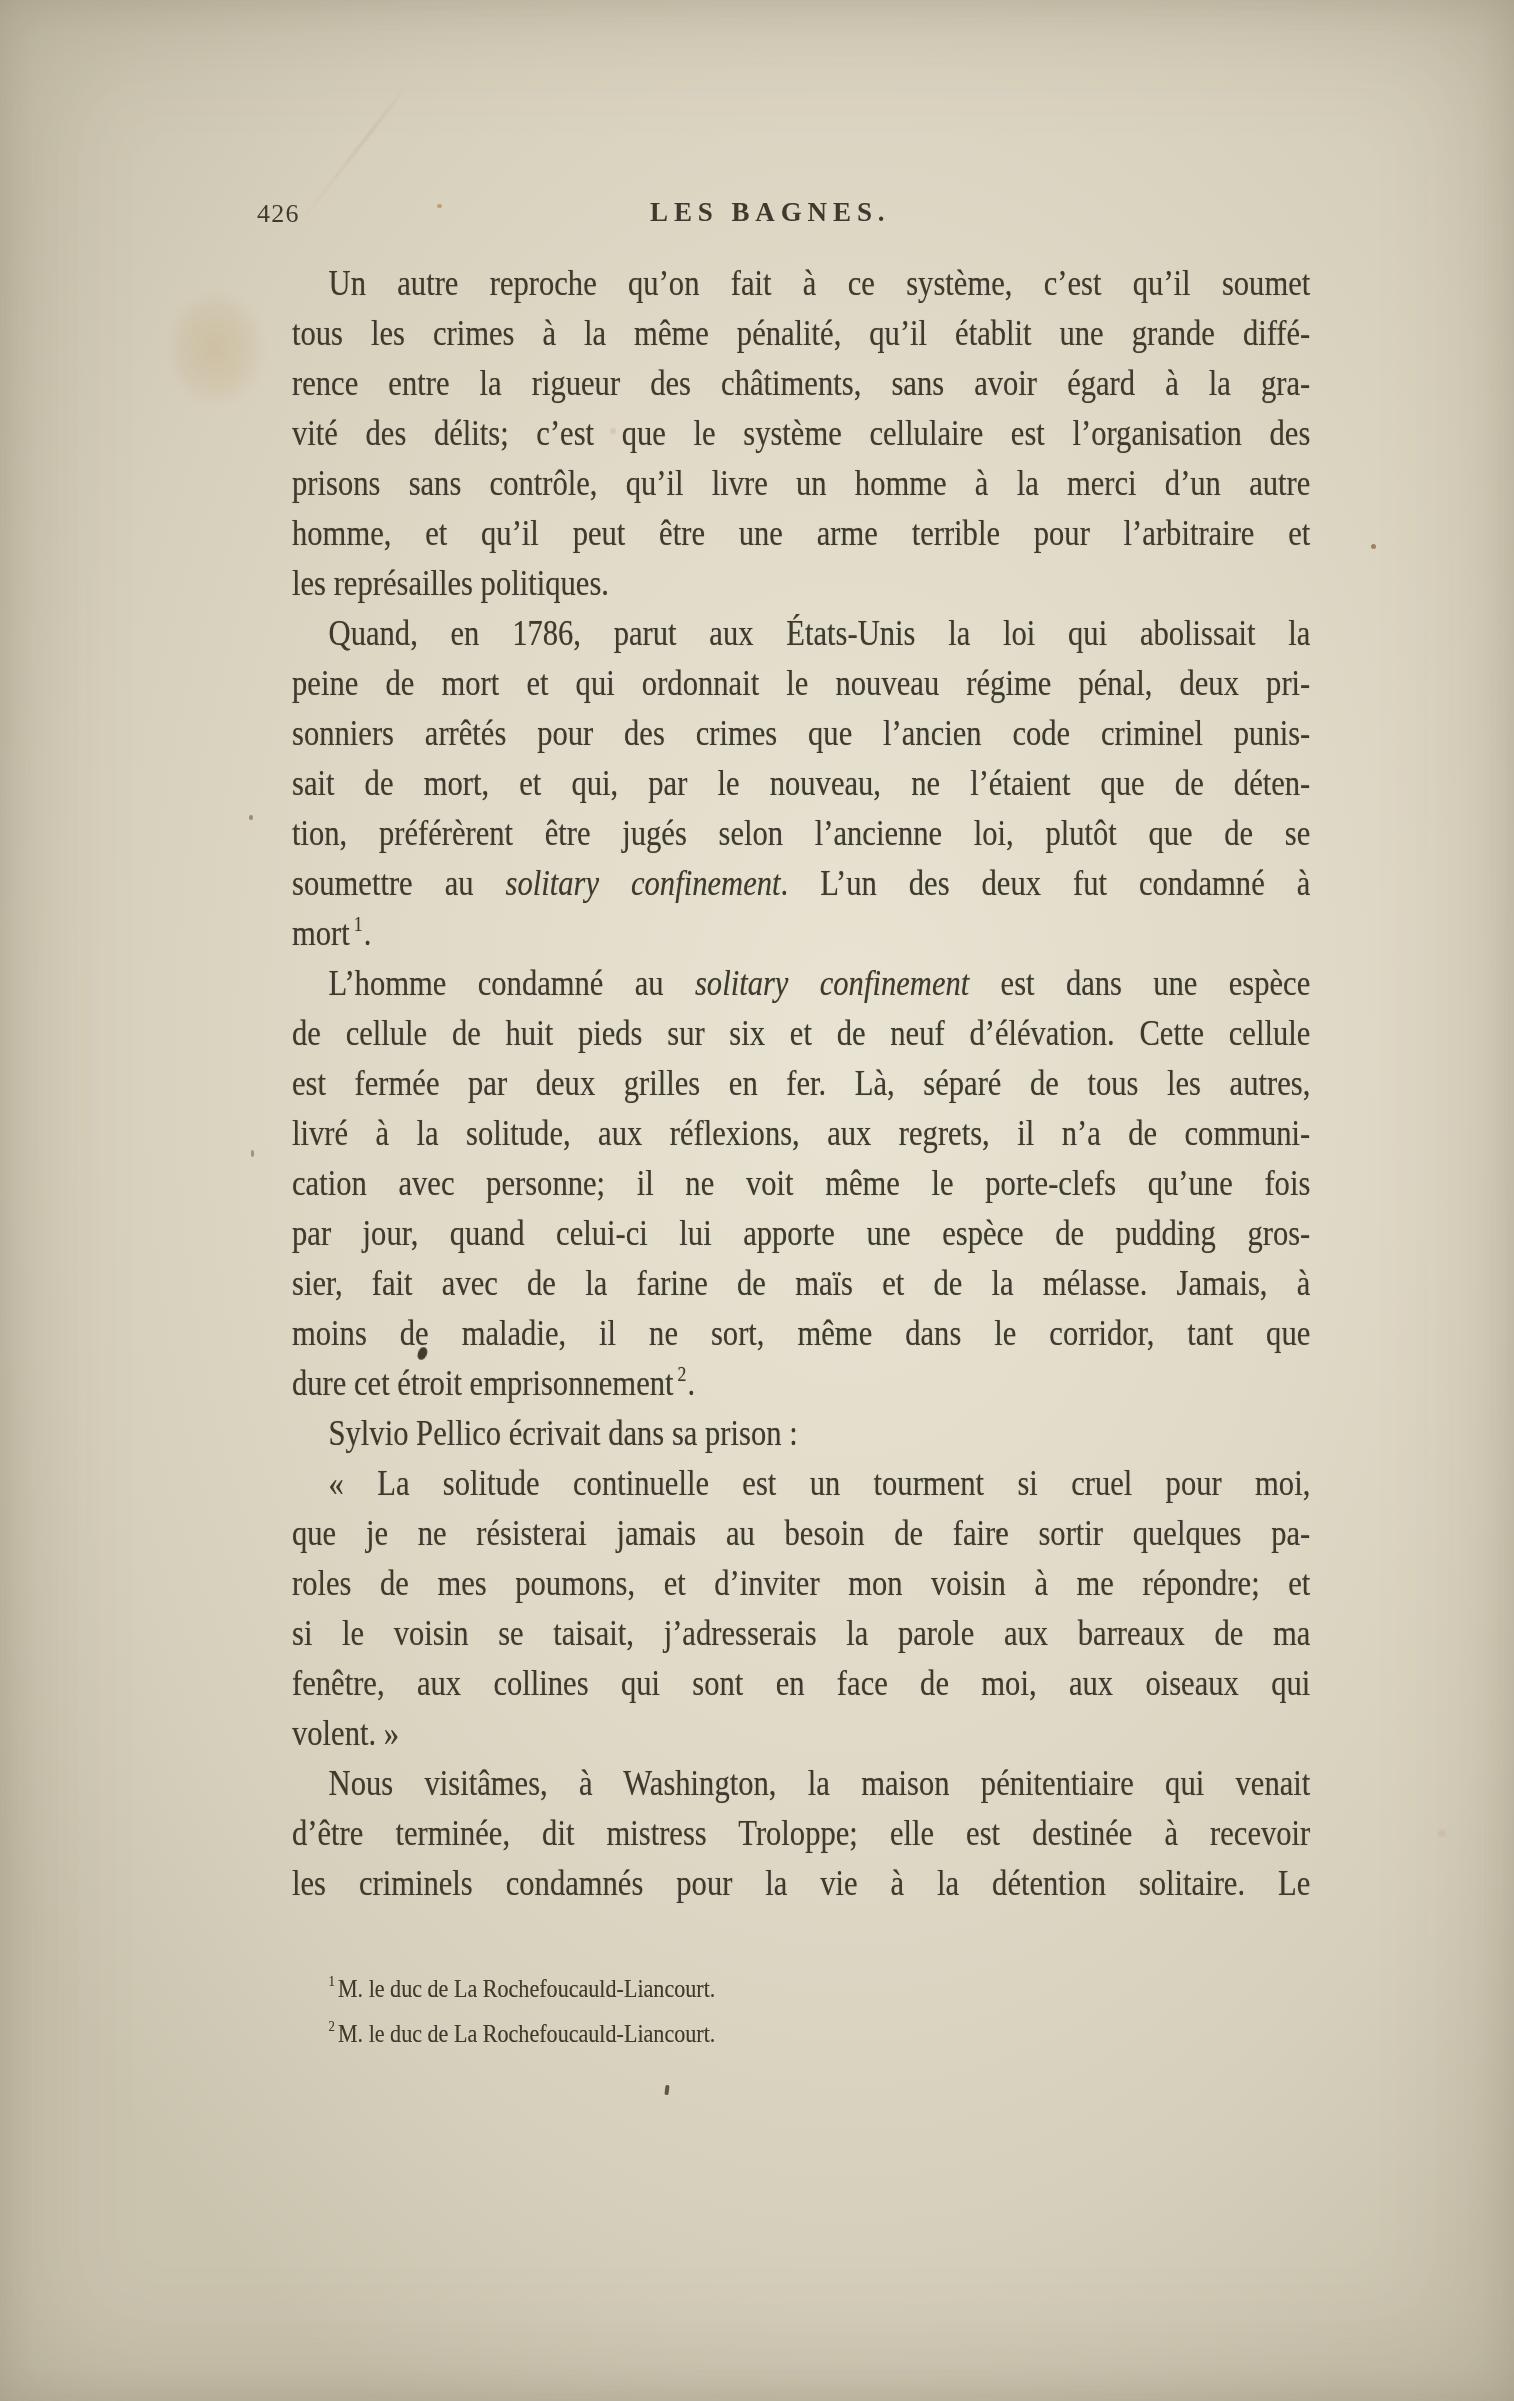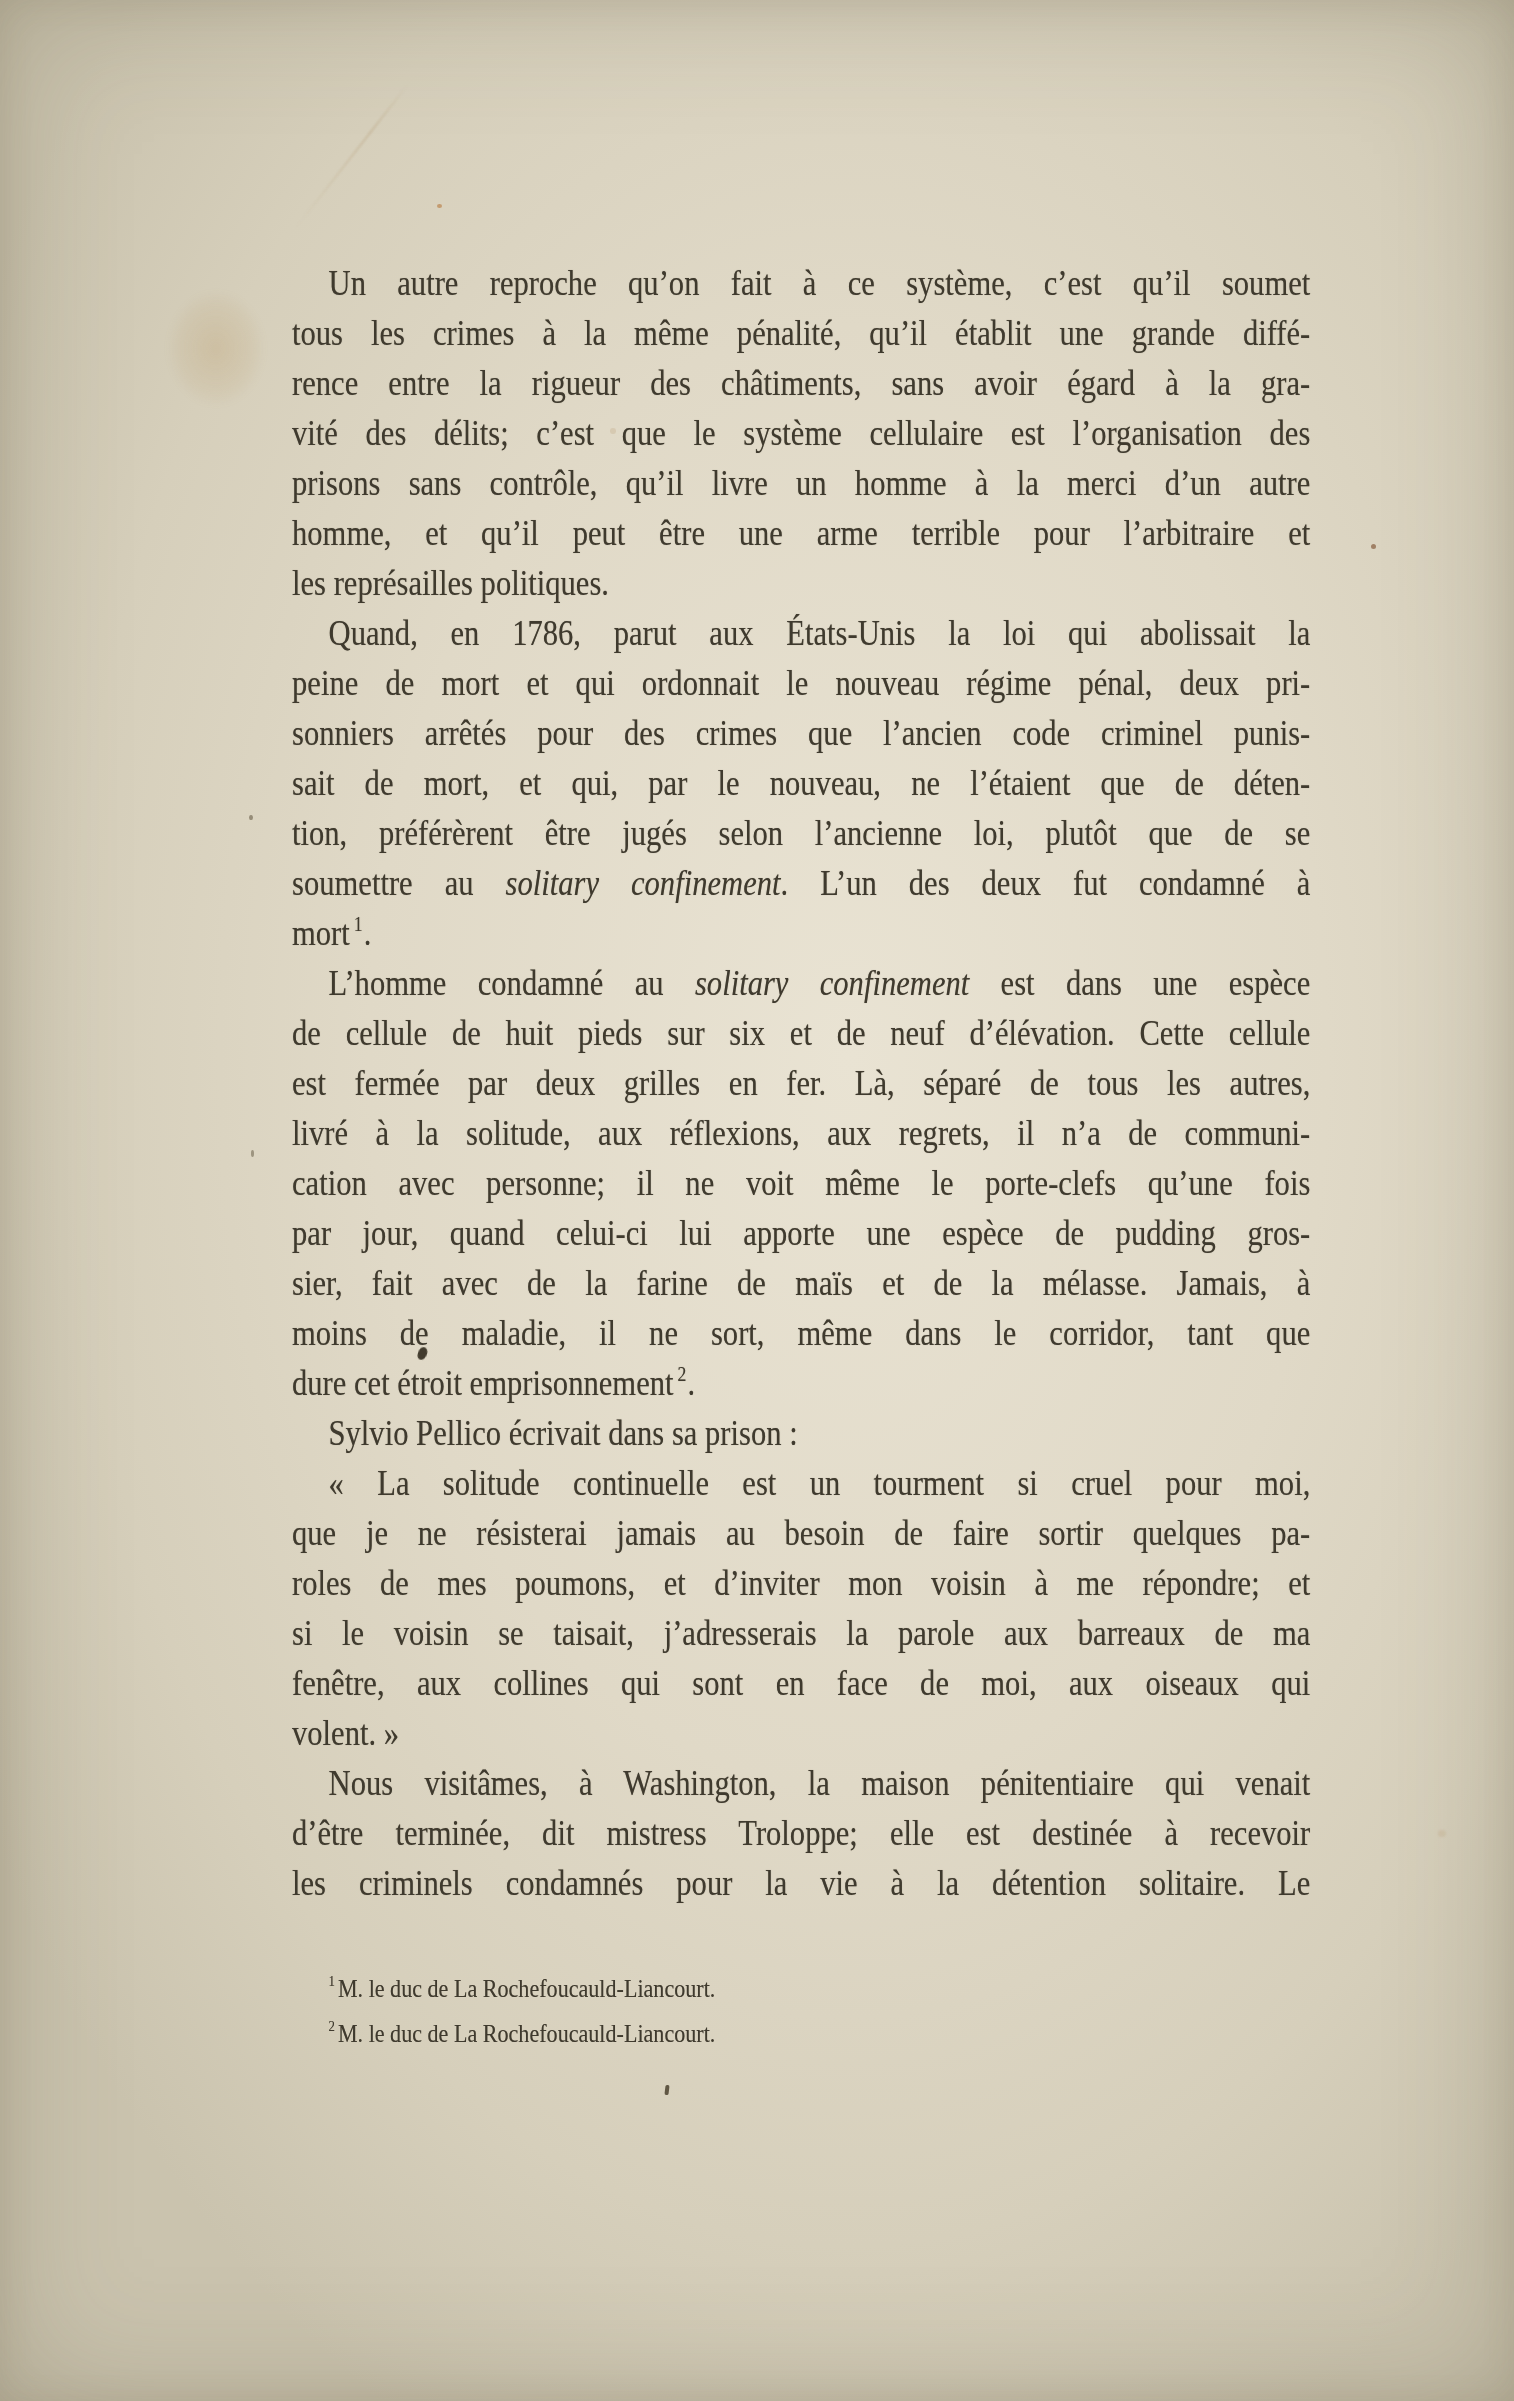--- a/index.html
+++ b/index.html
@@ -79,20 +79,24 @@
   .bottom-dash{
     left:665px;top:2085px;width:3.5px;height:10px;border-radius:1.8px;
     background:rgba(66,56,38,.8);transform:rotate(7deg);
   }
 </style>
 </head>
 <body>
 
 <div class="page">
 
+  <div class="header">
+    <span class="page-num">426</span>
+    <span class="running-title">LES BAGNES.</span>
+  </div>
 
   <div class="body-text" id="body-text">
       <div class="line ind full"><span class="rg">Un autre reproche qu’on fait à ce système, c’est qu’il soumet</span></div>
       <div class="line full"><span class="rg">tous les crimes à la même pénalité, qu’il établit une grande diffé-</span></div>
       <div class="line full"><span class="rg">rence entre la rigueur des châtiments, sans avoir égard à la gra-</span></div>
       <div class="line full"><span class="rg">vité des délits; c’est que le système cellulaire est l’organisation des</span></div>
       <div class="line full"><span class="rg">prisons sans contrôle, qu’il livre un homme à la merci d’un autre</span></div>
       <div class="line full"><span class="rg">homme, et qu’il peut être une arme terrible pour l’arbitraire et</span></div>
       <div class="line"><span class="rg">les représailles politiques.</span></div>
       <div class="line ind full"><span class="rg">Quand, en 1786, parut aux États-Unis la loi qui abolissait la</span></div>

